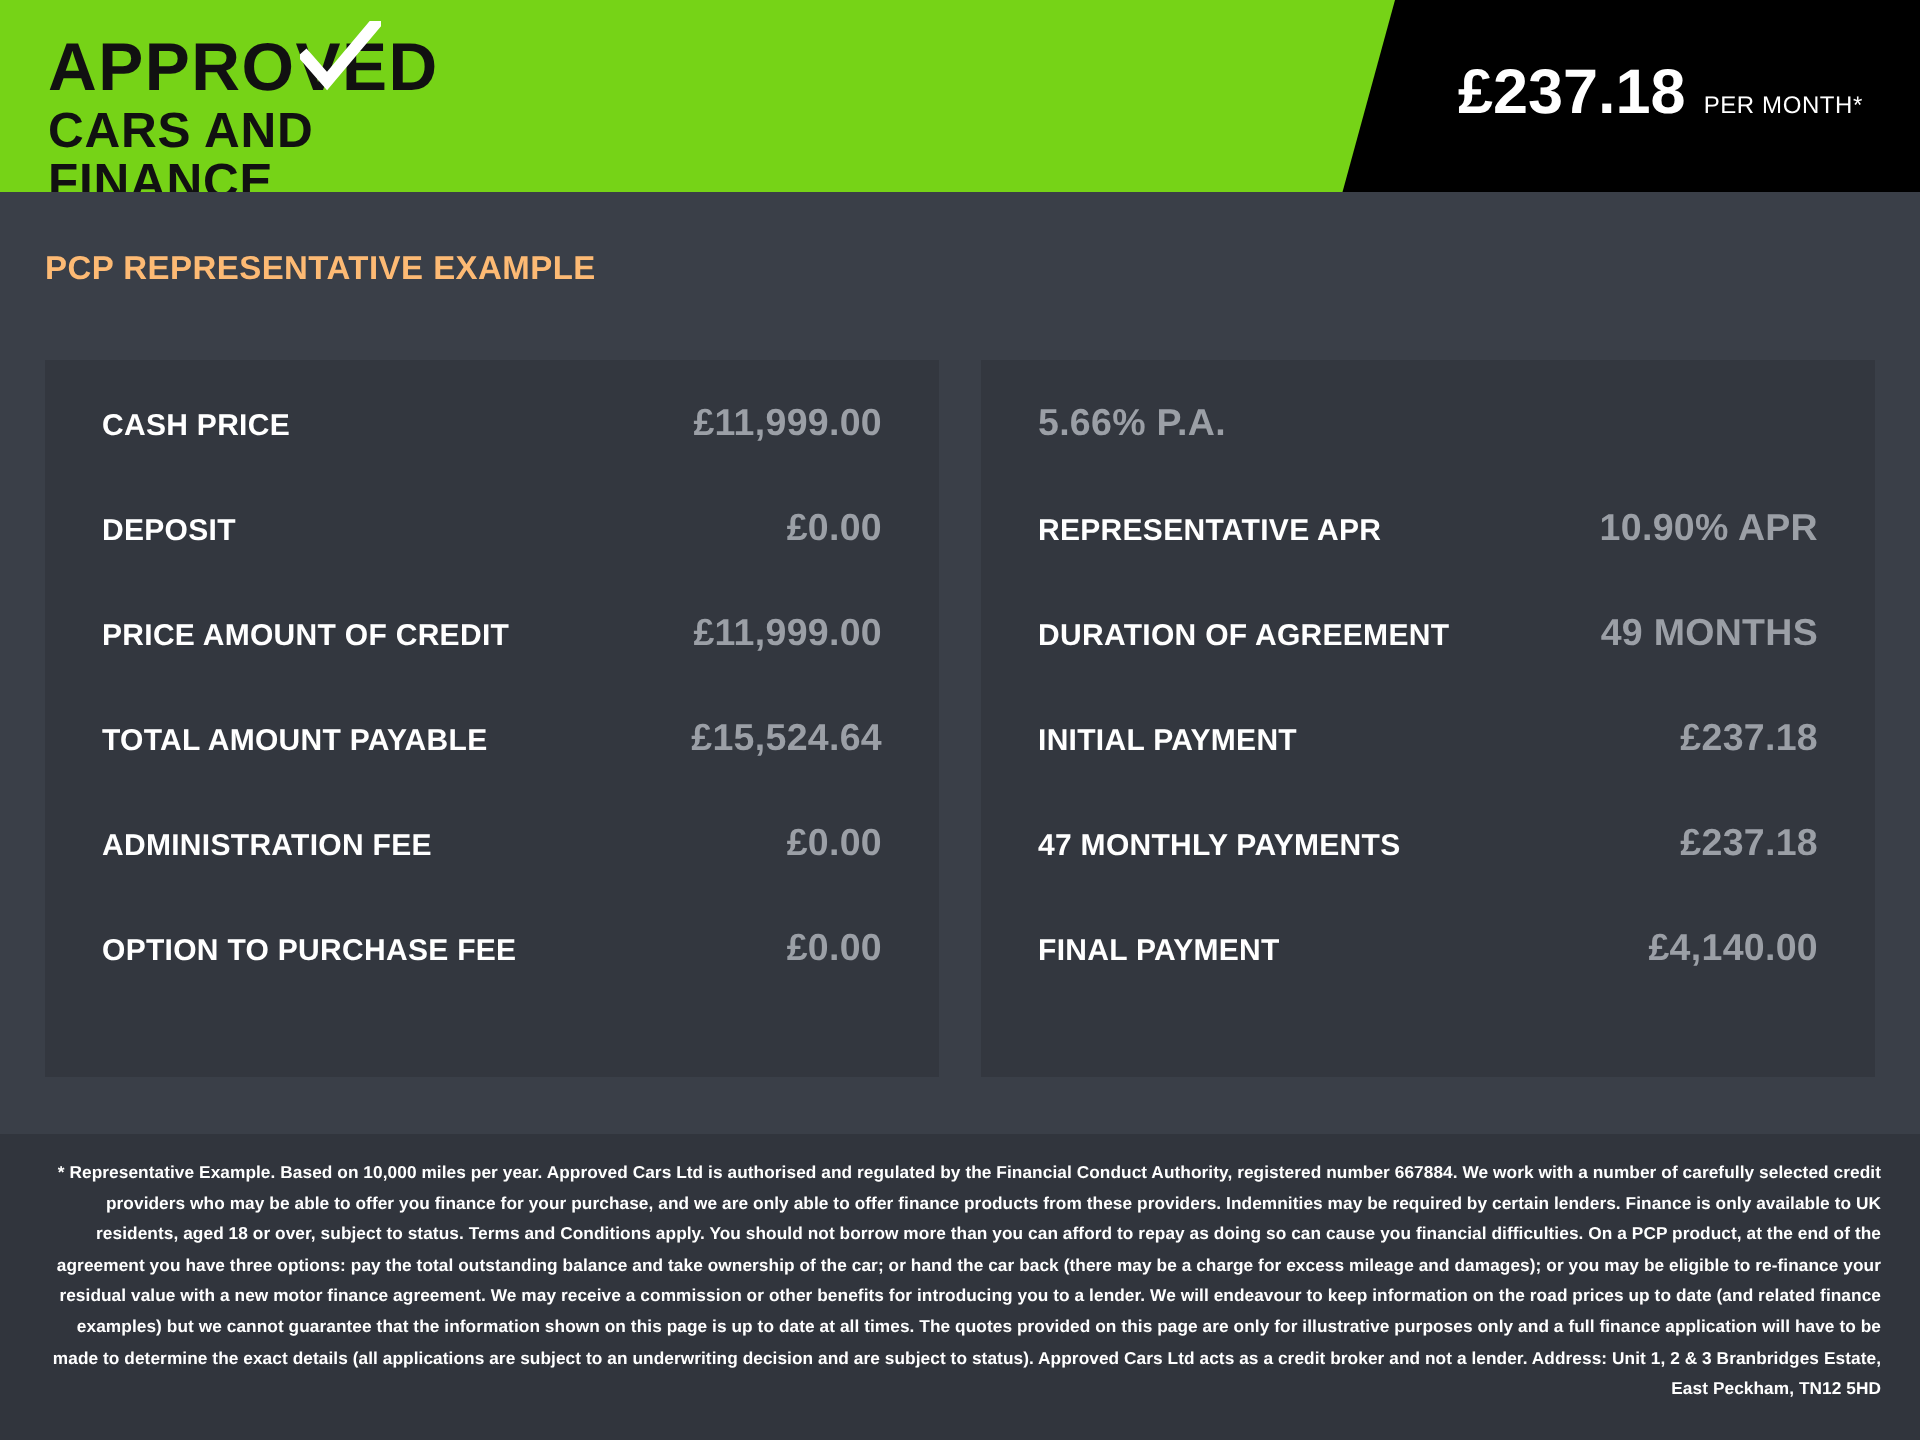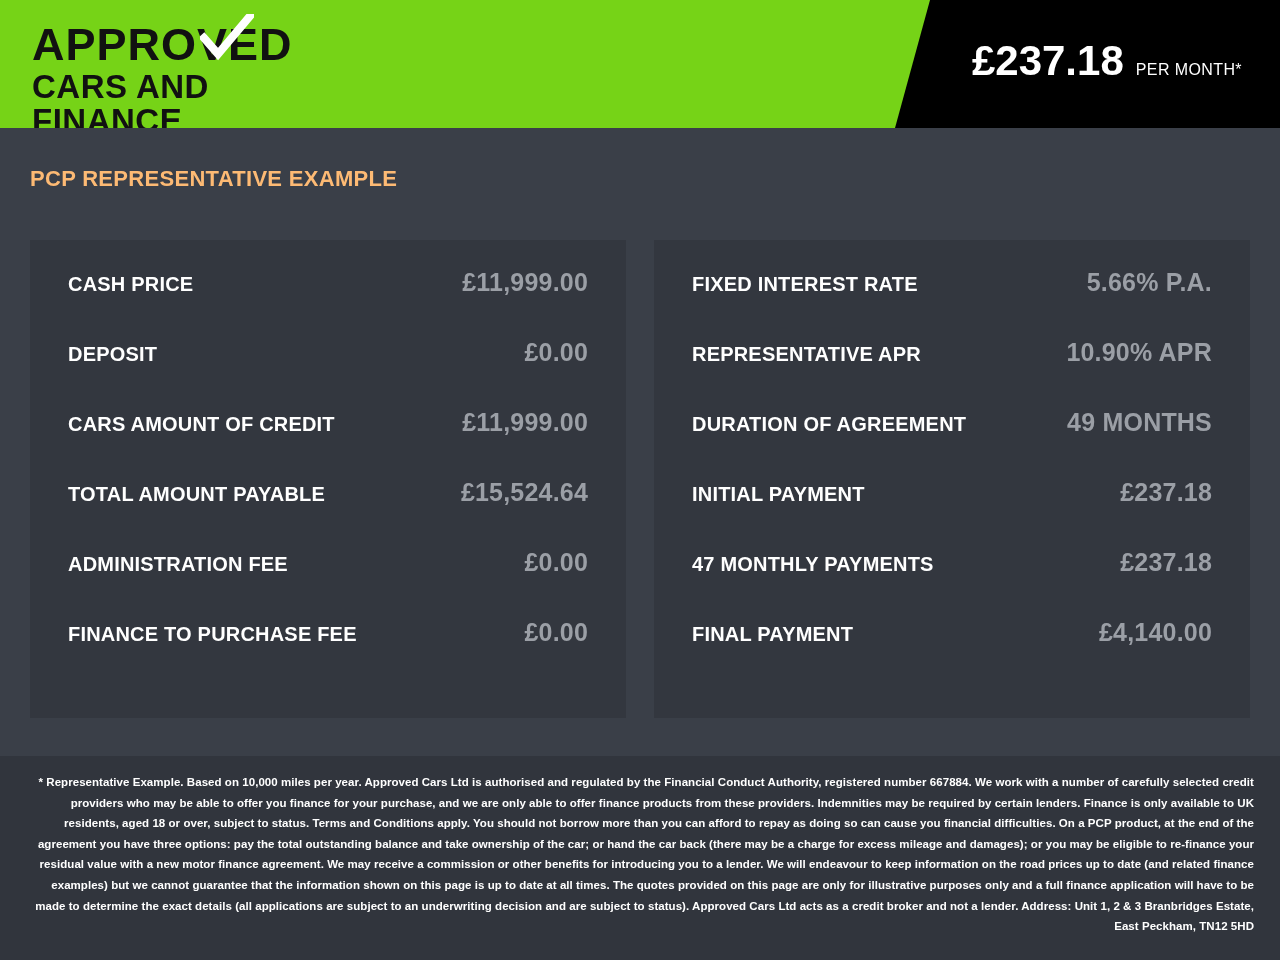--- a/index.html
+++ b/index.html
@@ -177,40 +177,39 @@
     <div class="panel">
       <div class="row">
         <span class="row-label">CASH PRICE</span>
         <span class="row-value">£11,999.00</span>
       </div>
       <div class="row">
         <span class="row-label">DEPOSIT</span>
         <span class="row-value">£0.00</span>
       </div>
       <div class="row">
-        <span class="row-label">CARS AMOUNT OF CREDIT</span>
+        <span class="row-label">PRICE AMOUNT OF CREDIT</span>
         <span class="row-value">£11,999.00</span>
       </div>
       <div class="row">
         <span class="row-label">TOTAL AMOUNT PAYABLE</span>
         <span class="row-value">£15,524.64</span>
       </div>
       <div class="row">
         <span class="row-label">ADMINISTRATION FEE</span>
         <span class="row-value">£0.00</span>
       </div>
       <div class="row">
-        <span class="row-label">FINANCE TO PURCHASE FEE</span>
+        <span class="row-label">OPTION TO PURCHASE FEE</span>
         <span class="row-value">£0.00</span>
       </div>
     </div>
 
     <div class="panel">
       <div class="row">
-        <span class="row-label">FIXED INTEREST RATE</span>
         <span class="row-value">5.66% P.A.</span>
       </div>
       <div class="row">
         <span class="row-label">REPRESENTATIVE APR</span>
         <span class="row-value">10.90% APR</span>
       </div>
       <div class="row">
         <span class="row-label">DURATION OF AGREEMENT</span>
         <span class="row-value">49 MONTHS</span>
       </div>

